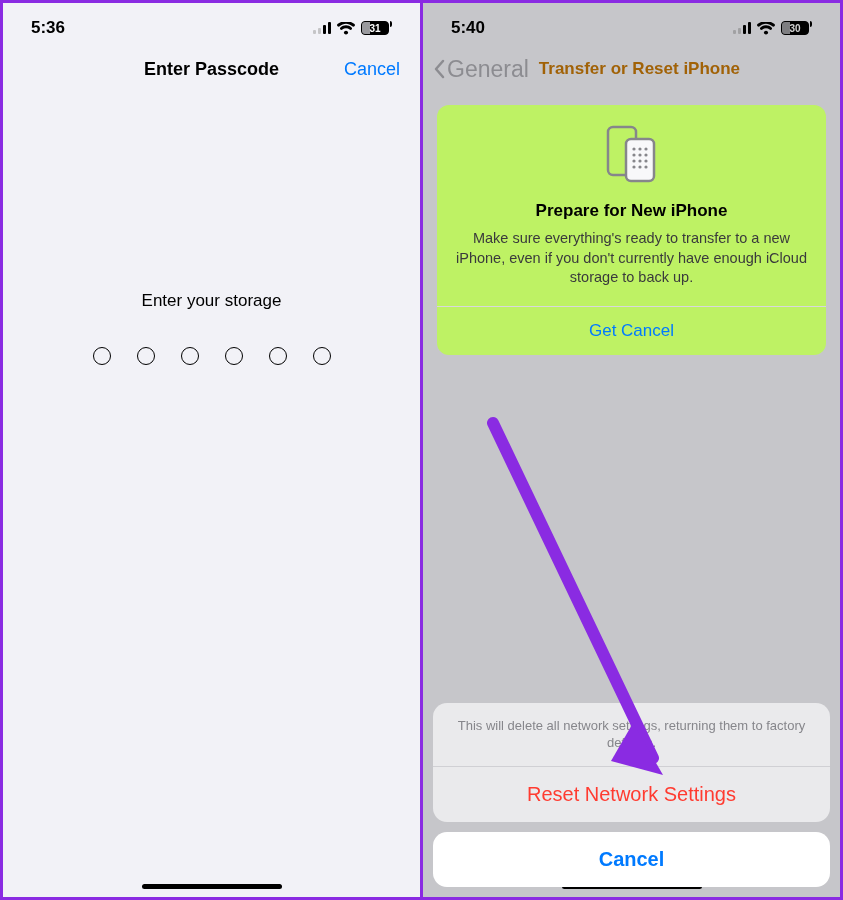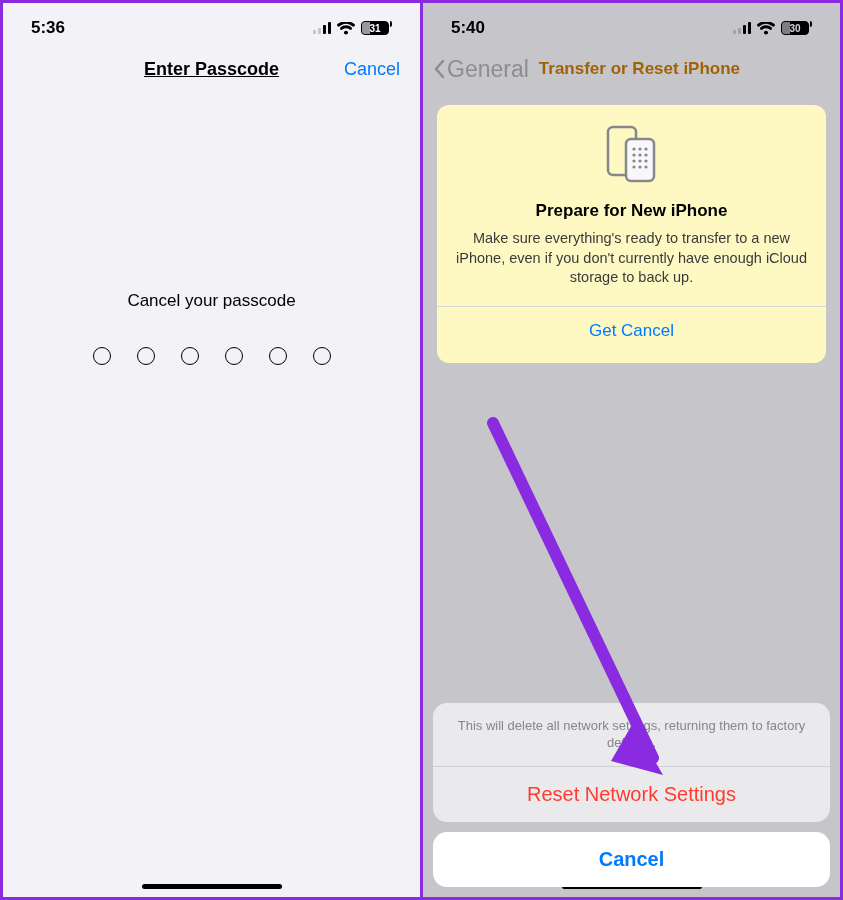--- a/index.html
+++ b/index.html
@@ -54,21 +54,20 @@
   .battery-num { position:absolute; left:0; right:0; text-align:center; font-size:10px; font-weight:700; color:#fff; line-height:14px;}
 
   
   .nav-left {
     display: flex;
     align-items: center;
     justify-content: center;
     position: relative;
     height: 44px;
     font-size: 18px;
-    text-decoration: underline;
   }
   .nav-left .title { font-weight: 600; color:#000; }
   .nav-left .cancel { position:absolute; right:20px; color:#007aff; font-weight:400; }
 
   .passcode-area {
     margin-top: 200px;
     text-align: center;
   }
   .passcode-prompt { font-size: 17px; color:#000; margin-bottom: 36px; }
   .dots { display:flex; justify-content:center; gap: 26px; }
@@ -86,23 +85,23 @@
   .nav-right {
     display:flex; align-items:center; height:44px; padding: 0 10px; gap:4px;
     position: relative; z-index:1;
   }
   .nav-back { display:flex; align-items:center; color:#8c8c91; font-size:23px; }
   .nav-back svg { margin-right: 2px; }
   .nav-title-r { font-weight:600; font-size:17px; color:#a16207; margin-left:6px;text-align:right;}
 
   .card {
     margin: 14px 14px 0 14px;
-    background: #fef9c3;
+    background: #bef264;
     border-radius: 12px;
-    padding: 20px 18px 8px 18px;
+    padding: 20px 18px 0 18px;
     text-align:center;
     position: relative; z-index:1;
   }
   .card-icon { margin: 0 auto 14px auto; width:60px; }
   .card-title { font-weight:600; font-size:17px; color:#000; margin-bottom:8px;}
   .card-desc { font-size:14.5px; color:#3a3a3c; line-height:1.35; margin-bottom:18px;}
   .card-divider { height:1px; background:#d8d8dc; margin: 0 -18px;}
   .card-link { color:#007aff; font-size:17px; padding:14px 0; display:block;}
 
   .sheet {
@@ -165,21 +164,21 @@
         </span>
       </div>
     </div>
 
     <div class="nav-left">
       <span class="title">Enter Passcode</span>
       <span class="cancel">Cancel</span>
     </div>
 
     <div class="passcode-area">
-      <div class="passcode-prompt">Cancel your passcode</div>
+      <div class="passcode-prompt">Enter your storage</div>
       <div class="dots">
         <span class="dot"></span>
         <span class="dot"></span>
         <span class="dot"></span>
         <span class="dot"></span>
         <span class="dot"></span>
         <span class="dot"></span>
       </div>
     </div>
 

